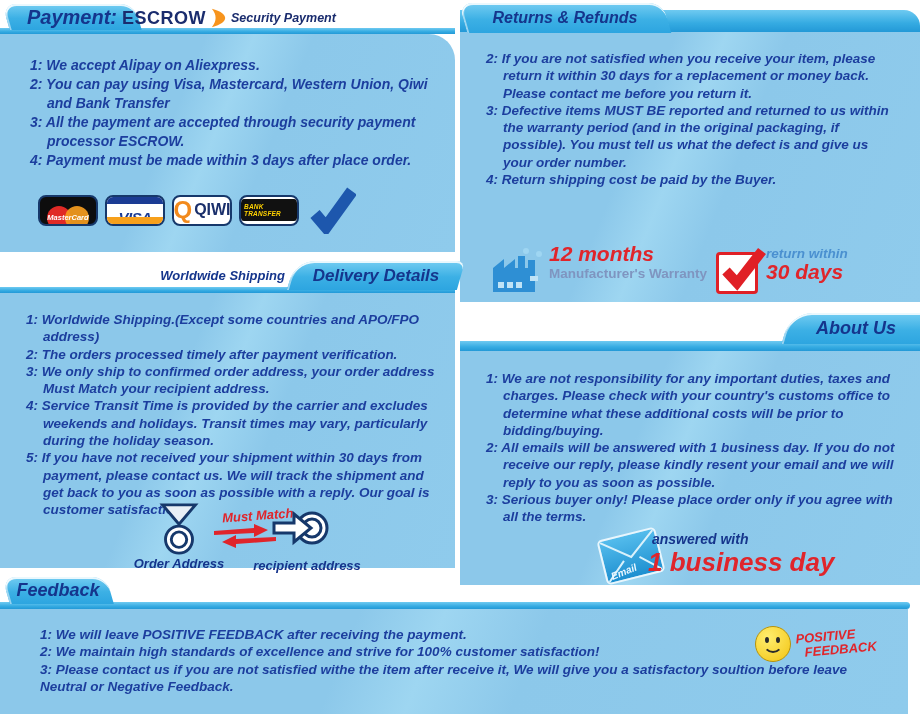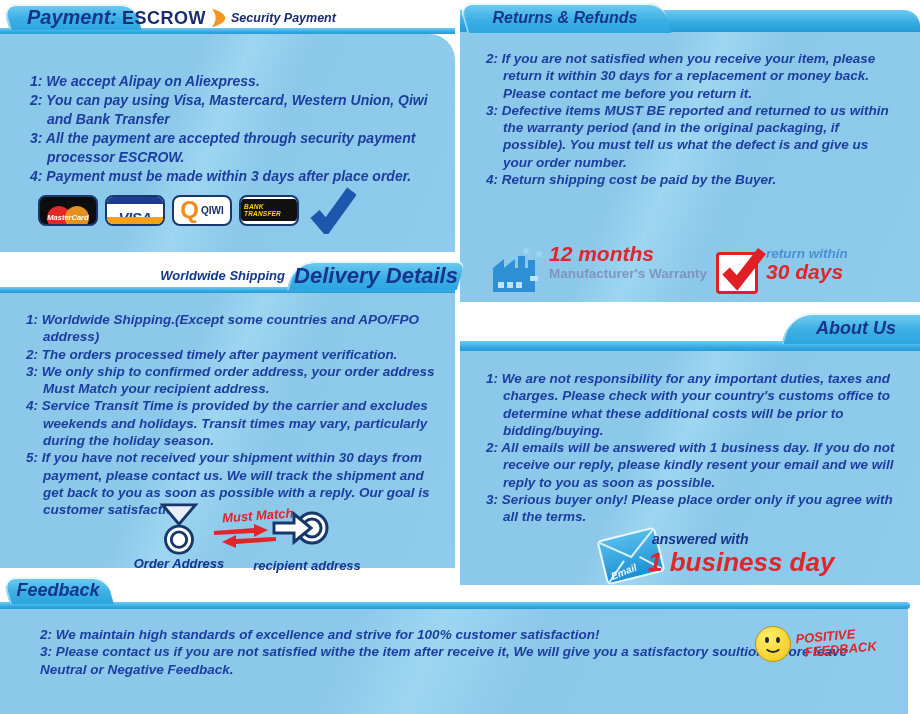--- a/index.html
+++ b/index.html
@@ -42,21 +42,21 @@
   .mc .c1{left:7px;background:#e02a26;}
   .mc .c2{left:25px;background:#f59c1e;opacity:.92;}
   .mc .mclbl{position:absolute;top:16px;left:0;width:100%;text-align:center;color:#fff;
              font-size:7.5px;font-weight:bold;font-style:italic;z-index:2;}
   .visa .top{position:absolute;top:0;left:0;right:0;height:7px;background:#1b3c94;}
   .visa .bot{position:absolute;bottom:0;left:0;right:0;height:7px;background:#f7a01b;}
   .visa .vlbl{position:absolute;top:12px;width:100%;text-align:center;color:#1b3c94;
               font-size:15px;font-weight:900;font-style:italic;letter-spacing:-.5px;}
   .qiwi{display:flex;align-items:center;justify-content:center;gap:2px;}
   .qiwi .q{color:#f28a1d;font-size:24px;font-weight:900;line-height:1;}
-  .qiwi .qlbl{color:#1a2f6b;font-size:10px;font-weight:800;}
+  .qiwi .qlbl{color:#1a2f6b;font-size:16px;font-weight:800;}
   .card.wu{background:#0d0d0d;display:flex;align-items:center;justify-content:center;}
   .wu .wulbl{color:#ffd200;font-size:8px;font-weight:800;text-align:center;line-height:9px;
              letter-spacing:.3px;}
   .bank{display:flex;align-items:center;justify-content:center;}
   .bank .inner{background:#111;border-radius:3px;padding:4px 3px;}
   .bank .blbl{color:#ffd200;font-size:6.5px;font-weight:800;font-style:italic;letter-spacing:.2px;}
 
   
   .smiley{width:34px;height:34px;border-radius:50%;border:1px solid #b8930a;
           background:radial-gradient(circle at 35% 30%,#ffee6e,#f3c413);}
@@ -88,21 +88,21 @@
     </div>
     <div class="escrow-row abs" style="left:122px;top:7px;">
       <span class="escrow-word">ESCROW</span>
       <svg width="15" height="22" viewBox="0 0 18 24">
         <path d="M1 1 C12 4 17 8 17 12 C17 16 12 20 1 23 C7 16 7 8 1 1 Z" fill="#f7941d"></path>
       </svg>
       <span class="escrow-sub">Security Payment</span>
     </div>
     <div class="bar abs" style="left:0;top:28px;width:455px;height:6px;"></div>
     <div class="panel abs" style="left:0;top:34px;width:455px;height:218px;border-radius:0 26px 0 0;"></div>
-    <div class="list f14 abs" style="left:30px;top:72px;width:402px;">
+    <div class="list f14 abs" style="left:30px;top:56px;width:402px;">
       <div>1: We accept Alipay on Aliexpress.</div>
       <div>2: You can pay using Visa, Mastercard, Western Union, Qiwi and Bank Transfer</div>
       <div>3: All the payment are accepted through security payment processor ESCROW.</div>
       <div>4: Payment must be made within 3 days after place order.</div>
     </div>
     <div class="cards abs" style="left:38px;top:186px;">
       <div class="card mc">
         <div class="c1"></div>
         <div class="c2"></div>
         <div class="mclbl">MasterCard</div>
@@ -124,21 +124,21 @@
       <svg width="46" height="48" viewBox="0 0 46 48" style="margin-left:4px;">
         <path d="M5 28 L16 41 L42 5" fill="none" stroke="#1d57ad" stroke-width="12"></path>
       </svg>
     </div>
   </section>
 
   <section>
     <div class="navy abs" style="left:130px;top:268px;width:155px;text-align:right;font-size:13px;">Worldwide Shipping</div>
     <div class="tab skew-l abs" style="left:291px;top:261px;width:170px;height:29px;">
       <div class="bg"></div>
-      <div class="lbl" style="font-size:22px;">Delivery Details</div>
+      <div class="lbl" style="font-size:17px;">Delivery Details</div>
     </div>
     <div class="bar abs" style="left:0;top:287px;width:455px;height:6px;"></div>
     <div class="panel abs" style="left:0;top:293px;width:455px;height:275px;"></div>
     <div class="list f135 abs" style="left:26px;top:311px;width:414px;">
       <div>1: Worldwide Shipping.(Except some countries and APO/FPO address)</div>
       <div>2: The orders processed timely after payment verification.</div>
       <div>3: We only ship to confirmed order address, your order address Must Match your recipient address.</div>
       <div>4: Service Transit Time is provided by the carrier and excludes weekends and holidays. Transit times may vary, particularly during the holiday season.</div>
       <div>5: If you have not received your shipment within 30 days from payment, please contact us. We will track the shipment and get back to you as soon as possible with a reply. Our goal is customer satisfaction!</div>
     </div>
@@ -217,20 +217,21 @@
   </section>
 
   <section>
     <div class="tab skew-r abs" style="left:6px;top:577px;width:104px;height:27px;">
       <div class="bg"></div>
       <div class="lbl" style="font-size:18px;">Feedback</div>
     </div>
     <div class="bar abs" style="left:0;top:602px;width:910px;height:7px;border-radius:0 4px 4px 0;"></div>
     <div class="panel abs" style="left:0;top:609px;width:908px;height:105px;"></div>
     <div class="list f135 nohang abs" style="left:40px;top:626px;width:845px;">
+      <div>1: We will leave POSITIVE FEEDBACK after receiving the payment.</div>
       <div>2: We maintain high standards of excellence and strive for 100% customer satisfaction!</div>
       <div>3: Please contact us if you are not satisfied withe the item after receive it, We will give you a satisfactory soultion before leave Neutral or Negative Feedback.</div>
     </div>
     <div class="smiley abs" style="left:755px;top:626px;z-index:4;">
       <div class="eye e1"></div>
       <div class="eye e2"></div>
       <div class="mouth"></div>
     </div>
     <div class="pf abs" style="left:796px;top:629px;z-index:4;">
       <span>POSITIVE</span>

